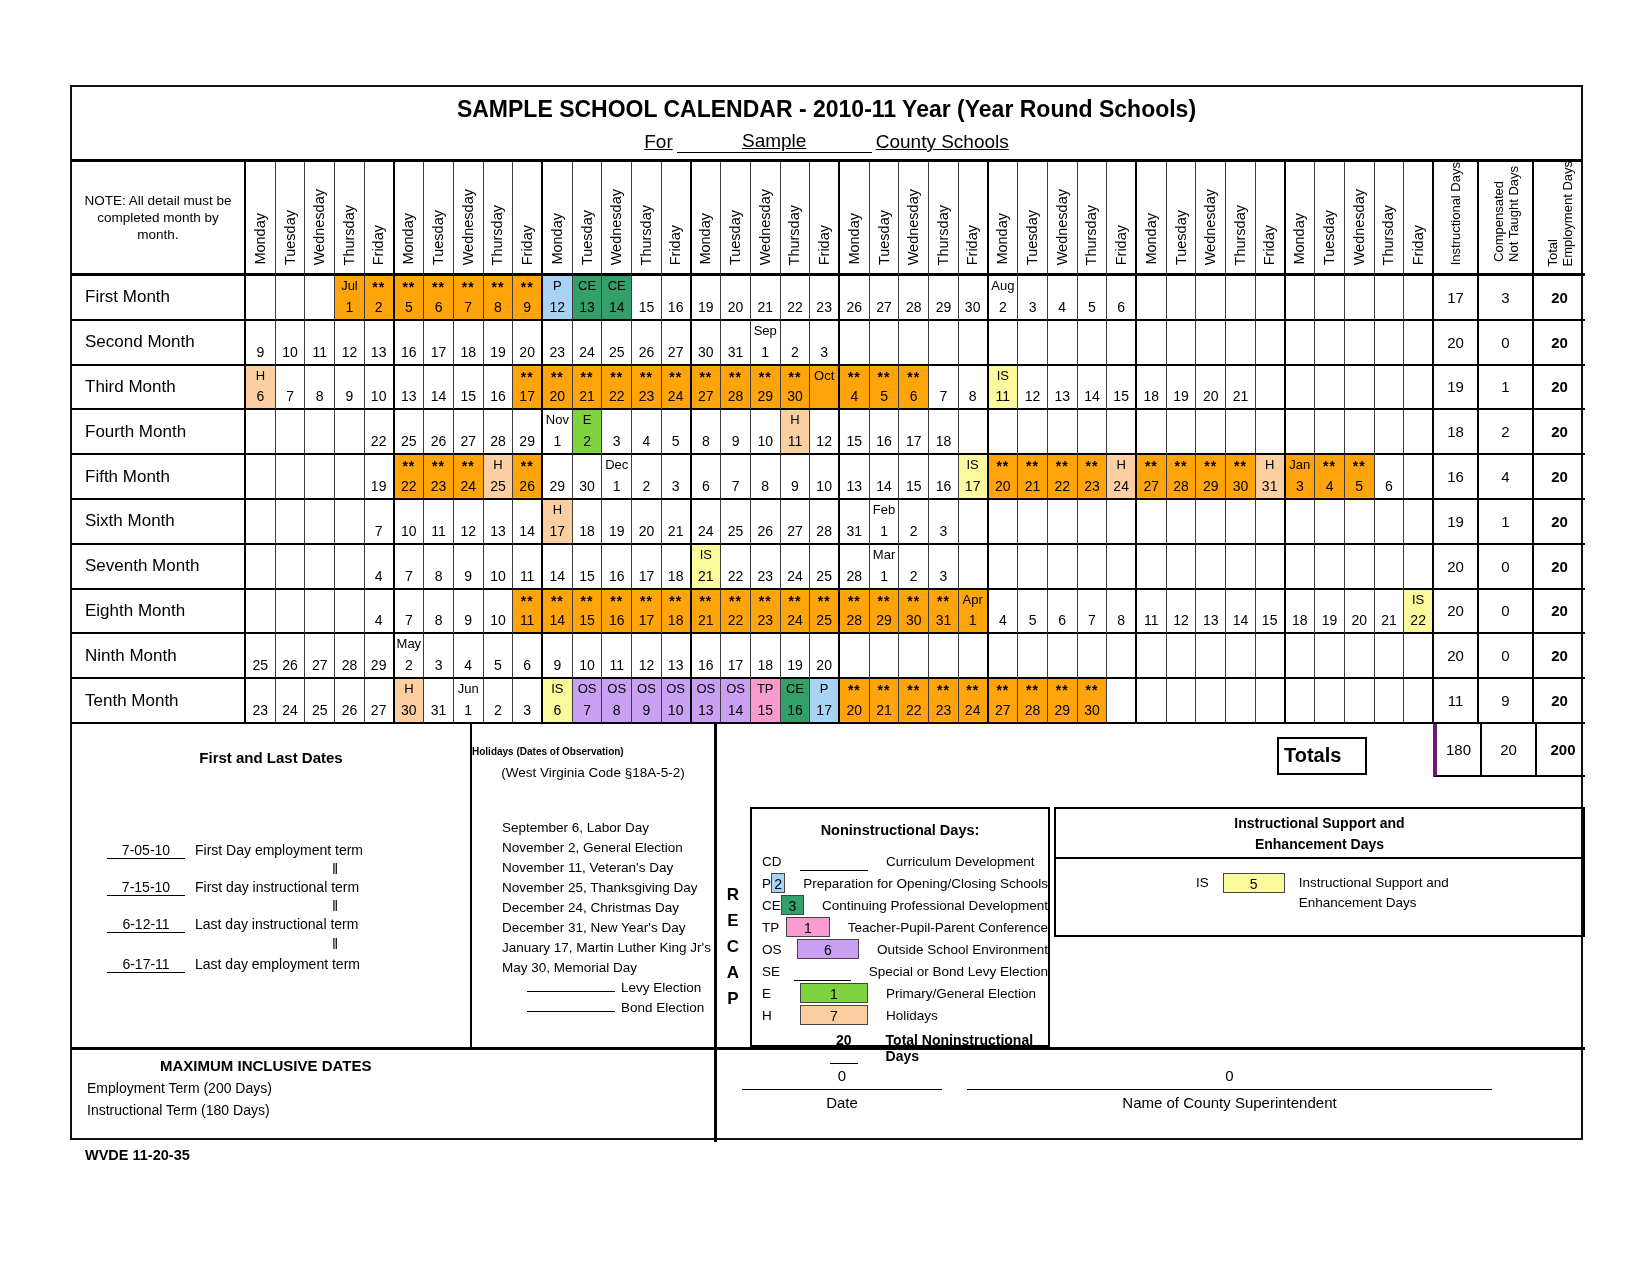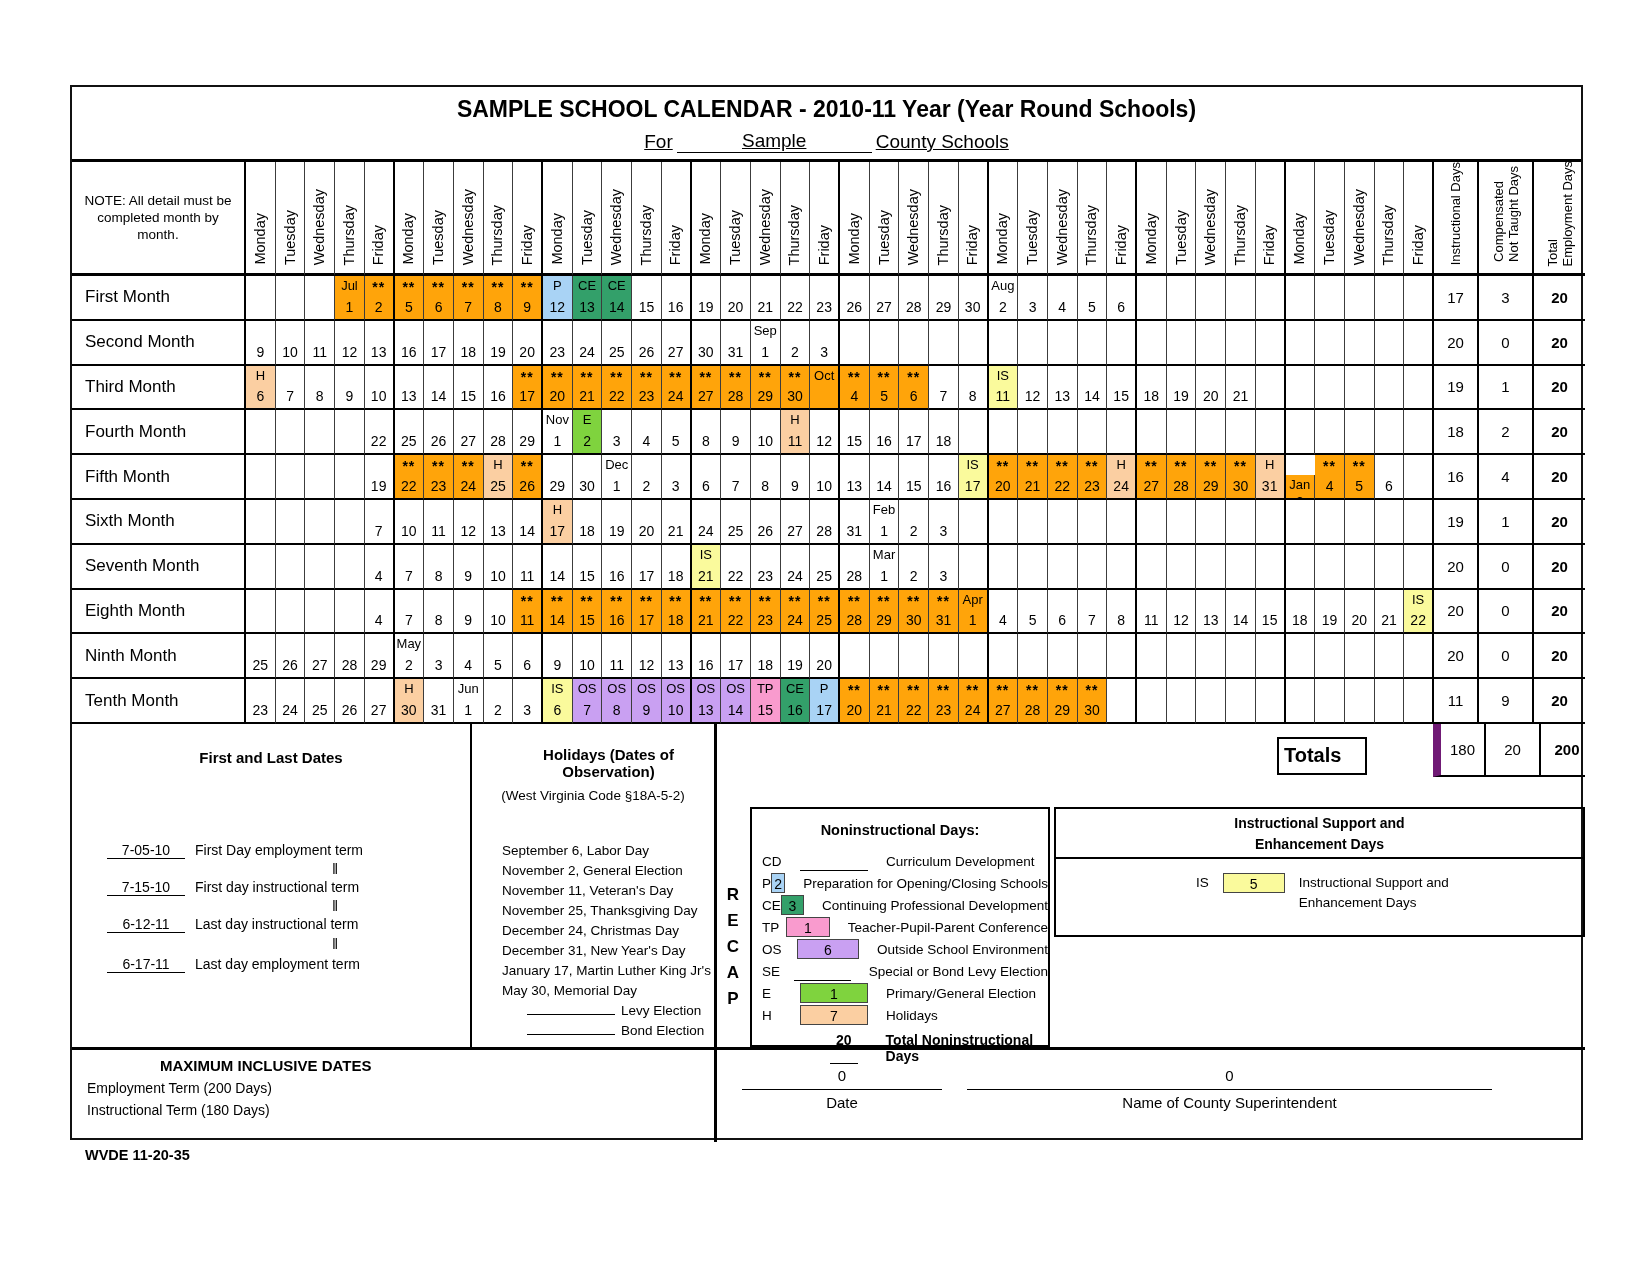--- a/index.html
+++ b/index.html
@@ -33,29 +33,29 @@
   .vline2 { position:absolute; left:642px; top:637px; width:2.5px; height:418px; background:#000; }
   .hline-bottom { position:absolute; left:0; top:960px; width:1513px; height:2.5px; background:#000; }
   
   .fl-title { position:absolute; left:0; top:662px; width:398px; text-align:center; font-weight:bold; font-size:15px; }
   .fl-row { position:absolute; font-size:14px; white-space:nowrap; }
   .fl-date { display:inline-block; width:78px; text-align:center; border-bottom:1.5px solid #000; margin-left:35px; }
   .fl-label { margin-left:10px; }
   .fl-bar { position:absolute; left:260px; font-size:15px; }
   
   .hol { position:absolute; left:400px; top:637px; width:242px; height:323px; overflow:hidden; }
-  .hol-title { text-align:center; font-weight:bold; font-size:15px; margin-top:22px;padding-left:31px; }
+  .hol-title { text-align:left; font-weight:bold; font-size:10px; margin-top:22px; }
   .hol-sub { text-align:center; font-size:13.5px; margin-top:8px; }
   .hol-items { margin-top:38px; padding-left:30px; }
   .hol-item { font-size:13.5px; height:20px; line-height:20px; white-space:nowrap; }
   .hol-blank { font-size:13.5px; height:20px; line-height:20px; padding-left:25px; white-space:nowrap; }
   .hol-line { display:inline-block; width:88px; border-bottom:1px solid #000; height:14px; margin-right:6px; }
   
   .totals-label { position:absolute; left:1205px; top:650px; width:90px; height:38px; border:2.5px solid #000; font-size:20px; font-weight:bold; line-height:33px; padding-left:5px; }
-  .totals-vals { position:absolute; left:1361px; top:637px; width:152px; height:53px; display:grid; grid-template-columns:45px 55px 52px; border-bottom:2.5px solid #000; border-left:8px solid #701a75; }
+  .totals-vals { position:absolute; left:1361px; top:637px; width:152px; height:53px; display:grid; grid-template-columns:45px 55px 52px; border-bottom:2.5px solid #000; border-left:4px solid #701a75; }
   .totals-vals div { display:flex; align-items:center; justify-content:center; font-size:15px; border-right:2px solid #000; }
   .totals-vals div:last-child { border-right:none; }
   
   .recap-letters { position:absolute; left:645px; top:795px; width:32px; text-align:center; font-weight:bold; font-size:17px; line-height:26px; }
   .recap-box { position:absolute; left:678px; top:720px; width:300px; height:240px; border:2.5px solid #000; overflow:visible; }
   .recap-title { text-align:center; font-weight:bold; font-size:14.5px; margin-top:13px; }
   .recap-rows { margin-top:12px; }
   .recap-row { display:flex; align-items:center; height:22px; padding-left:10px; white-space:nowrap; }
   .recap-code { width:38px; font-size:13.5px; }
   .recap-swatch { width:68px; height:20px; text-align:center; font-size:14px; line-height:20px; border-bottom:1px solid #000; }
@@ -829,21 +829,21 @@
         <span class="num">29</span>
       </div>
       <div class="cell dc" style="background: rgb(255, 164, 10);">
         <span class="code stars">**</span>
         <span class="num">30</span>
       </div>
       <div class="cell dc gend" style="background: rgb(251, 207, 162);">
         <span class="code">H</span>
         <span class="num">31</span>
       </div>
-      <div class="cell dc" style="background: rgb(255, 164, 10); margin-top: 20px;">
+      <div class="cell dc" style="background: rgb(255, 164, 10);">
         <span class="code">Jan</span>
         <span class="num">3</span>
       </div>
       <div class="cell dc" style="background: rgb(255, 164, 10);">
         <span class="code stars">**</span>
         <span class="num">4</span>
       </div>
       <div class="cell dc" style="background: rgb(255, 164, 10);">
         <span class="code stars">**</span>
         <span class="num">5</span>

